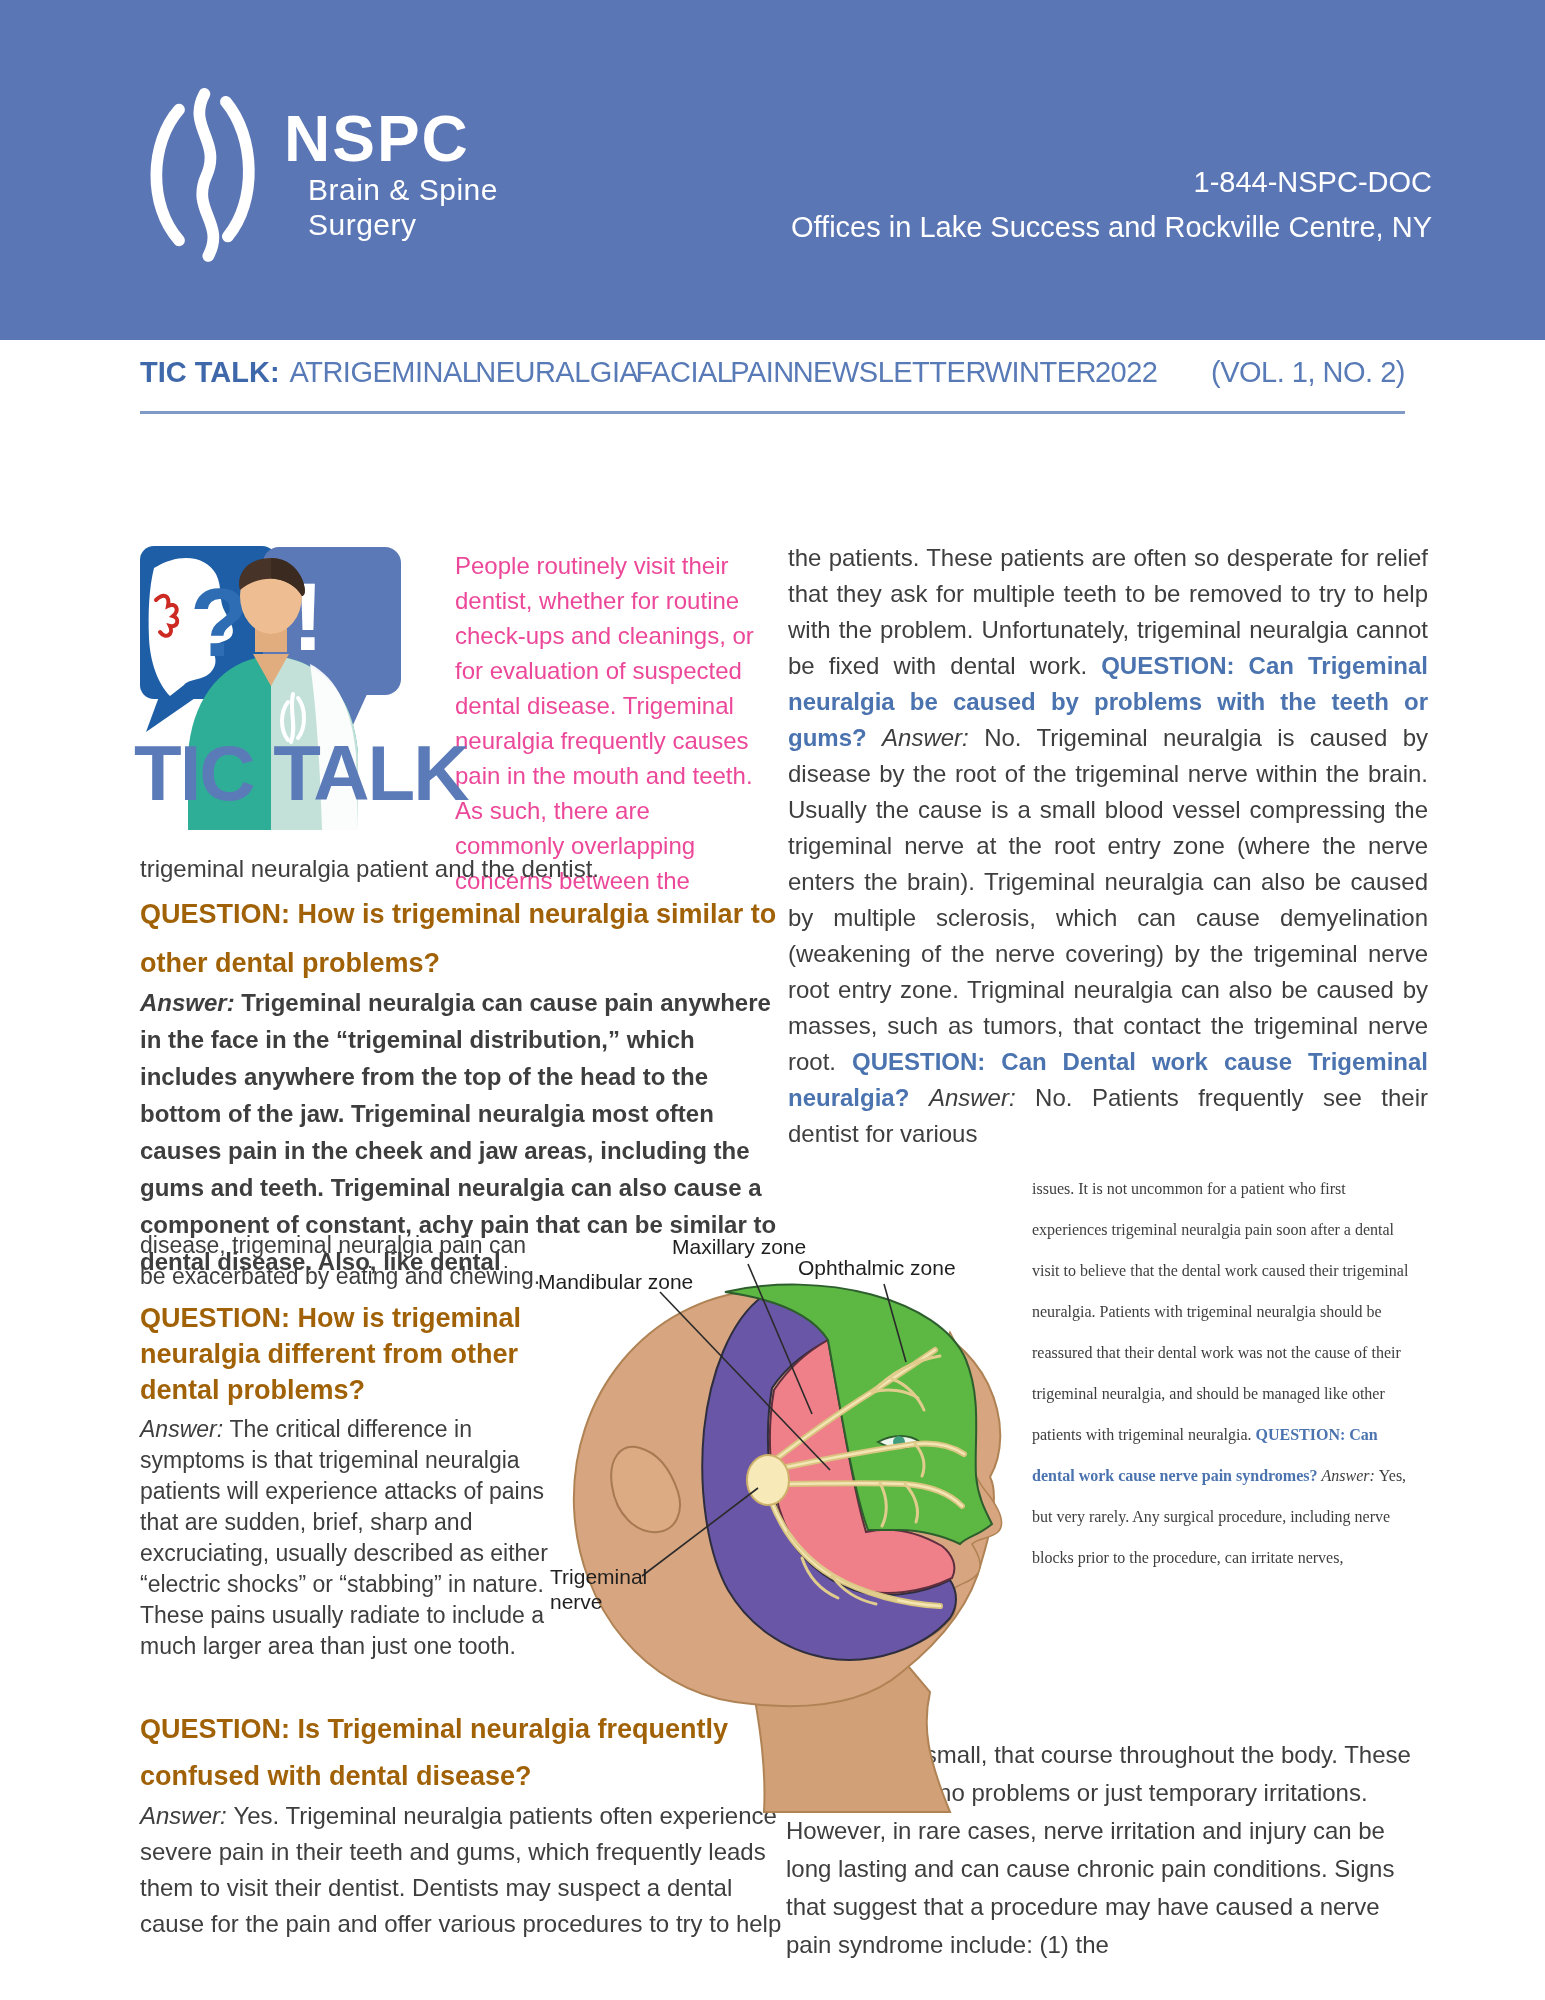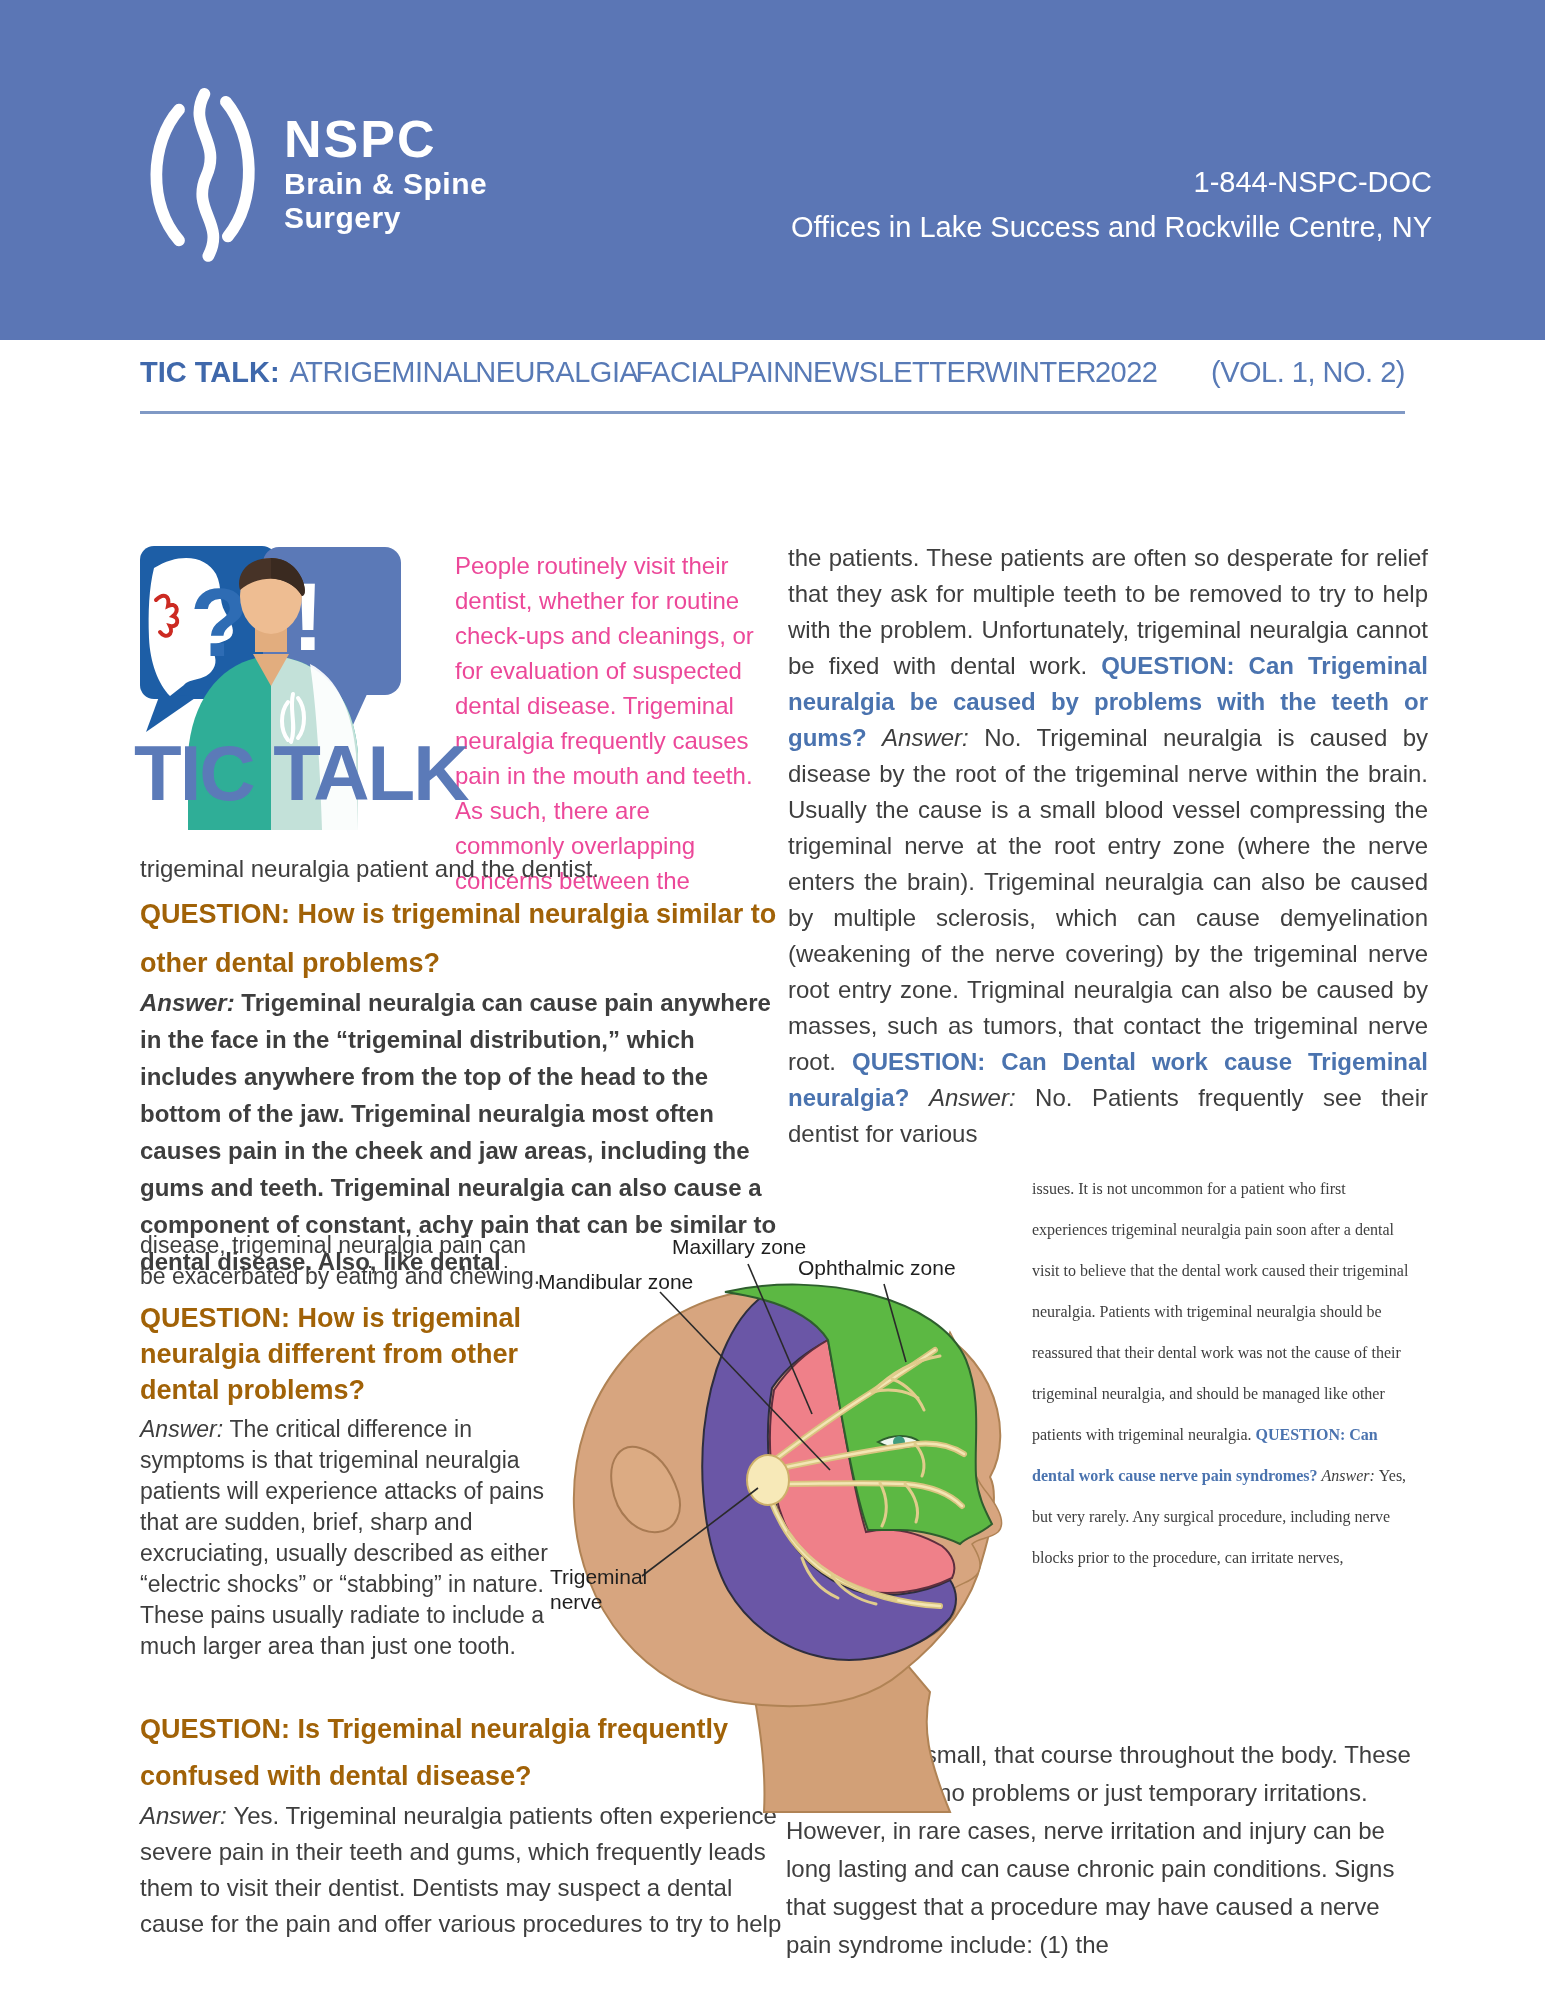--- a/index.html
+++ b/index.html
@@ -6,22 +6,22 @@
   #page {
     position:relative; width:1545px; height:2000px; background:#ffffff;
     font-family:"Liberation Sans", sans-serif; overflow:hidden;
   }
   .abs { position:absolute; }
 
   
   #banner { left:0; top:0; width:1545px; height:340px; background:#5b76b5; }
   #logo { left:140px; top:86px; display:flex; gap:22px; color:#ffffff; }
   #logo-text { display:flex; flex-direction:column; justify-content:center; }
-  #logo-acronym { font-size:52px; font-weight:700; letter-spacing:2px; line-height:1.05; }
-  .logo-sub { font-size:30px; font-weight:700; line-height:1.15; letter-spacing:0.5px; }
+  #logo-acronym { font-size:64px; font-weight:700; letter-spacing:2px; line-height:1.05; }
+  .logo-sub { font-size:30px; font-weight:400; line-height:1.15; letter-spacing:0.5px;margin-left:24px; }
   #contact { right:113px; top:160px; text-align:right; color:#ffffff; font-size:29px; line-height:1.55; }
 
   
   #masthead { left:140px; top:356px; width:1265px; display:flex; align-items:baseline; font-size:29px; color:#587ab6; }
   #masthead .prefix { font-weight:700; color:#3f68ab; margin-right:10px; white-space:nowrap; }
   #masthead .title { word-spacing:-0.30em; letter-spacing:-0.5px; white-space:nowrap; }
   #masthead .spacer { flex:1; }
   #masthead .issue { white-space:nowrap; letter-spacing:-0.5px; }
   #rule { left:140px; top:411px; width:1265px; height:3px; background:#8099c5; }
   #headline { left:136px; top:422px; width:1300px; font-size:66px; font-weight:400; color:#7693c5; letter-spacing:-2px; white-space:nowrap; }

